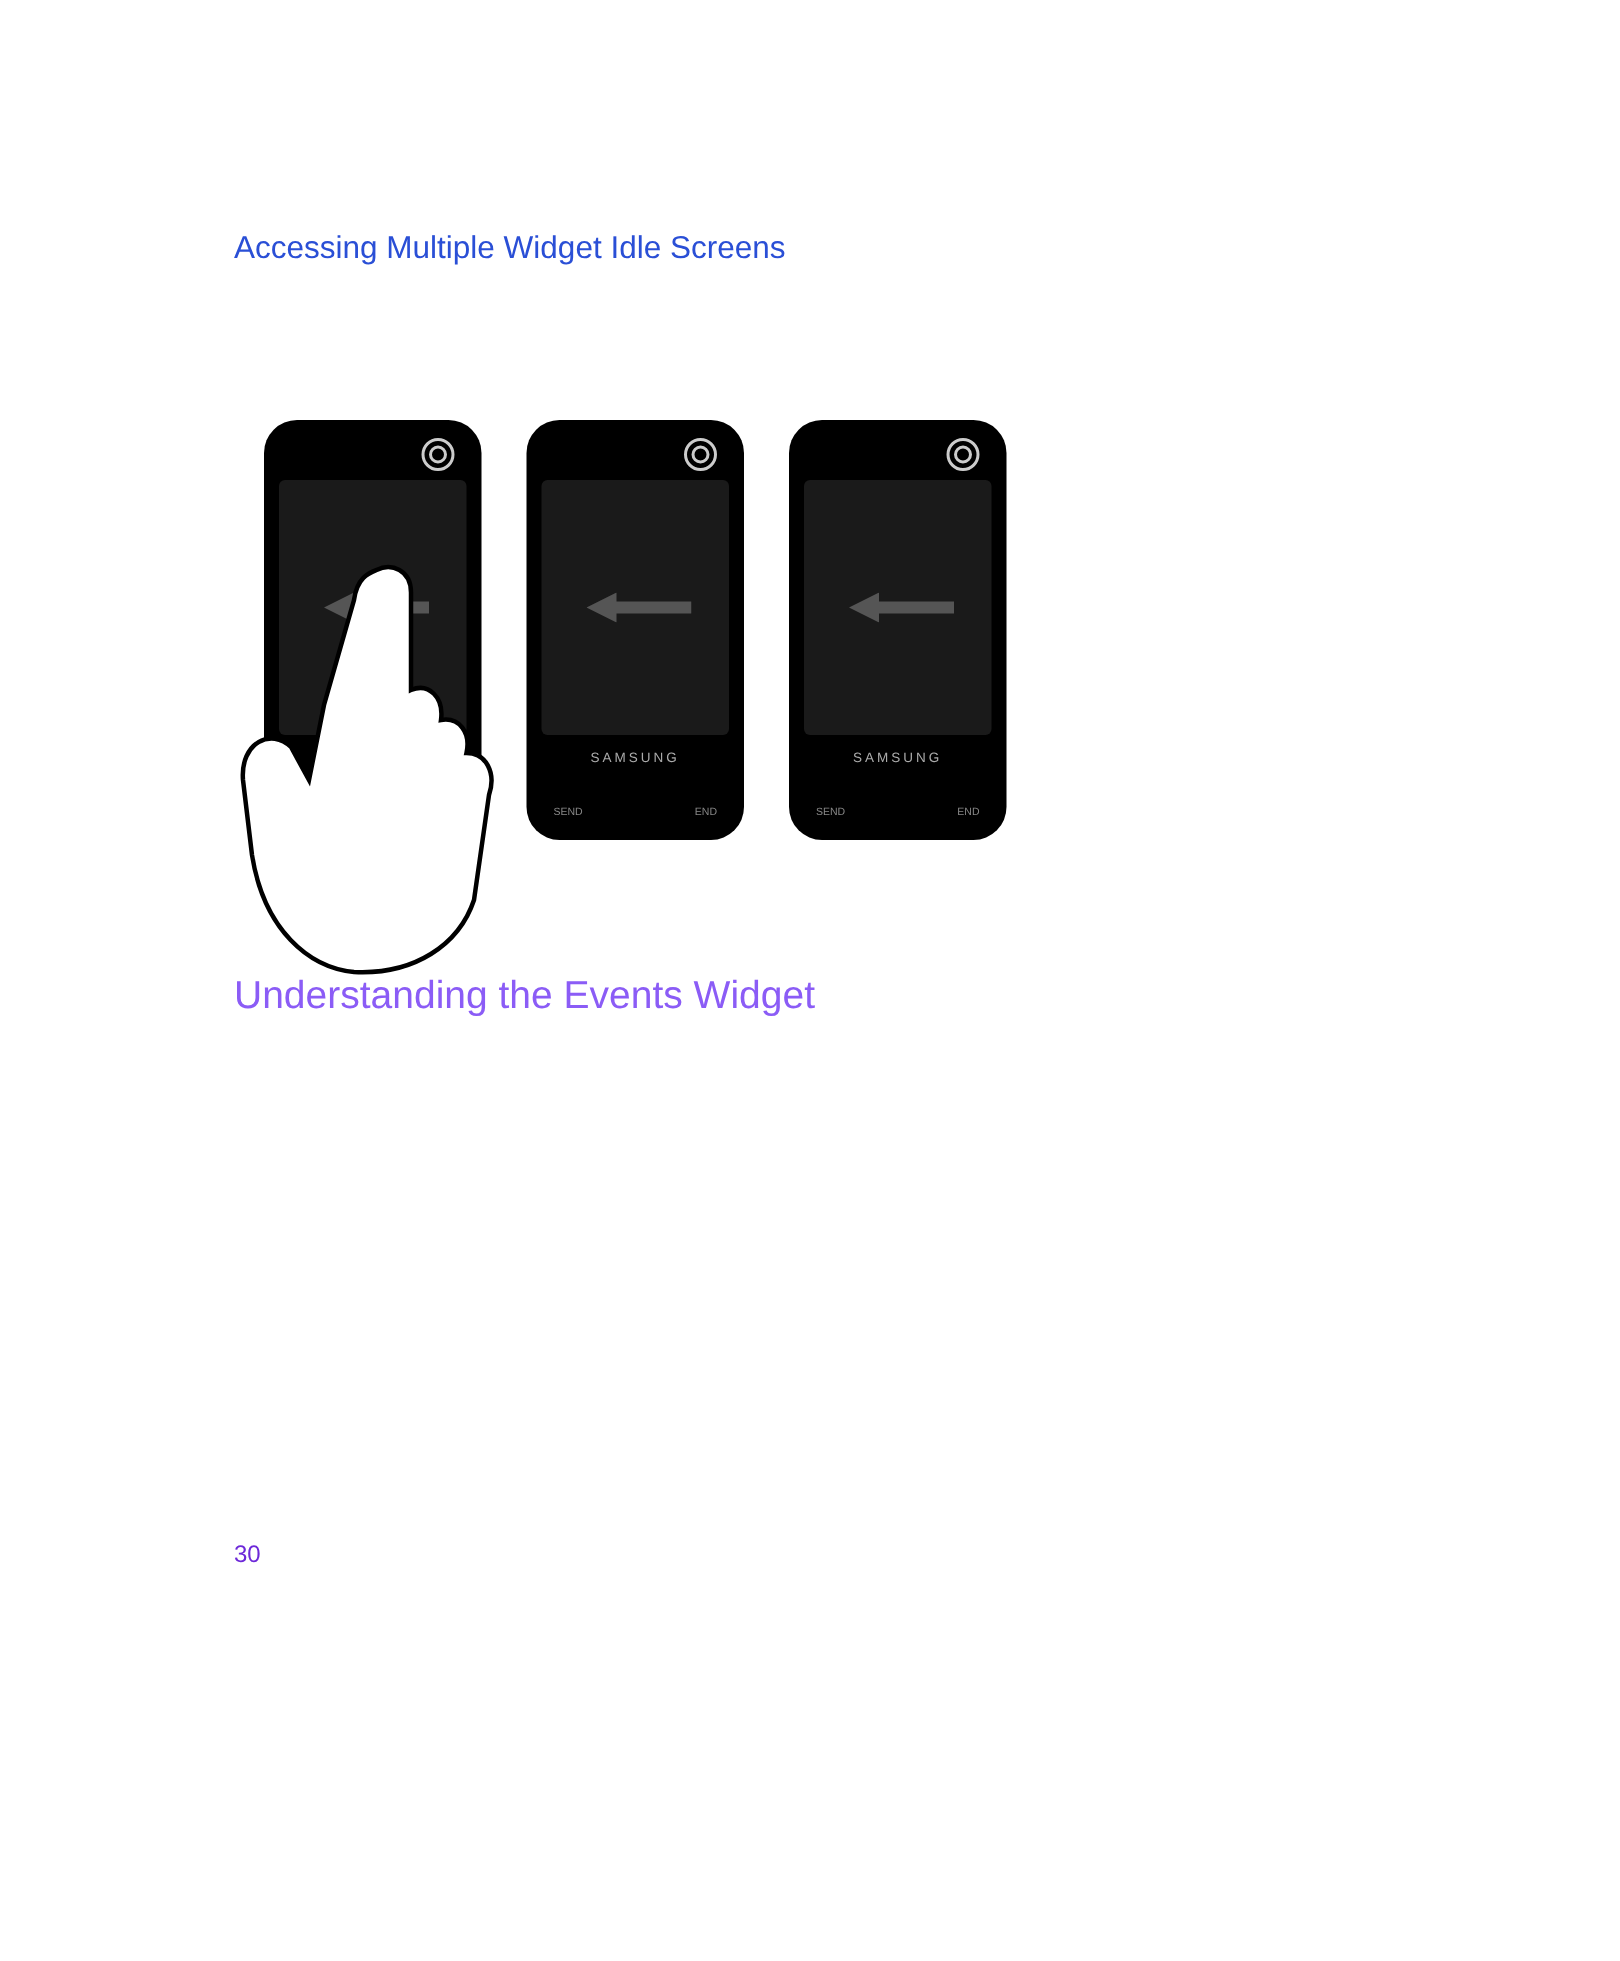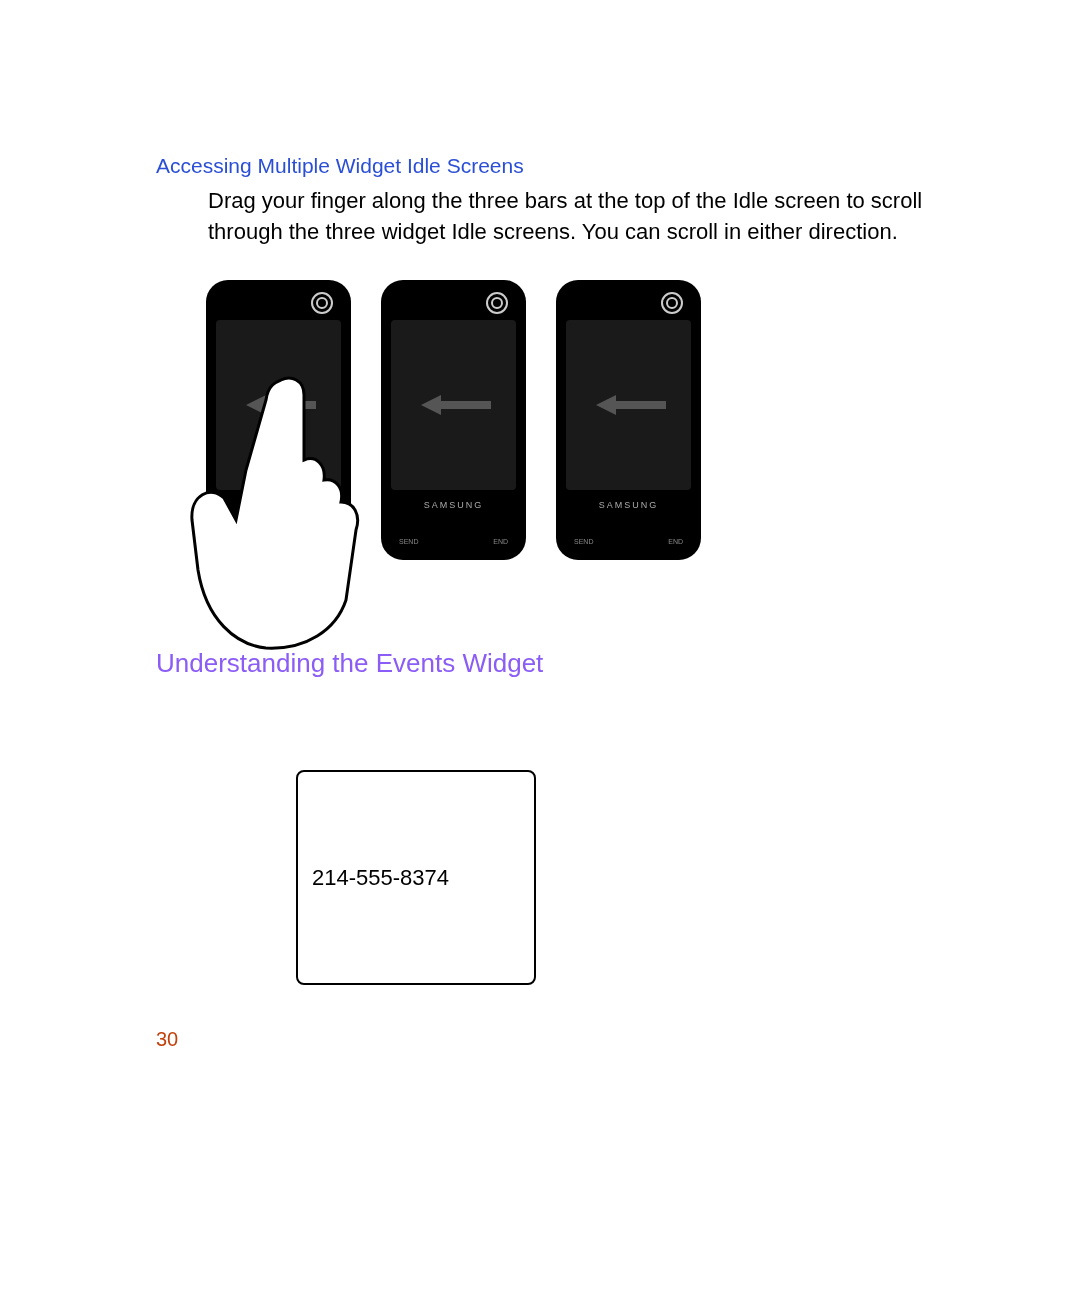--- a/index.html
+++ b/index.html
@@ -31,29 +31,28 @@
     font-weight: 400;
   }
   .body-text {
     position: absolute;
     font-size: 22px;
     line-height: 1.4;
     color: #000;
   }
   .page-num {
     position: absolute;
-    font-size: 20px;
-    color: #c2410c;
+    font-size: 16px;
+    color: #6d28d9;
   }
   .phones-row {
     position: absolute;
     display: flex;
     gap: 30px;
     align-items: flex-start;
-    margin-left: 30px;
   }
   
   .phone-outer {
     position: relative;
     width: 145px;
     height: 280px;
     background: #000;
     border-radius: 22px;
   }
   .phone-screen {
@@ -135,21 +134,20 @@
     color: #000;
   }
 </style>
 </head>
 <body>
 
 <div class="page">
 
   <div class="h-blue-small" style="left:156px; top:154px;">Accessing Multiple Widget Idle Screens</div>
 
-  <div class="body-text" style="left:208px; top:186px; width:720px;">Drag your finger along the three bars at the top of the Idle screen to scroll through the three widget Idle screens. You can scroll in either direction.</div>
 
   <div class="phones-row" style="left:176px; top:280px;">
 
     <div class="phone-outer">
       <div class="phone-logo"></div>
       <div class="phone-screen">
         <div class="arrow">
           <svg viewBox="0 0 70 20">
               <path d="M0 10 L20 0 L20 6 L70 6 L70 14 L20 14 L20 20 Z"></path>
             </svg>
@@ -200,19 +198,16 @@
       <div class="brand">SAMSUNG</div>
       <div class="btn-send">SEND</div>
       <div class="btn-end">END</div>
     </div>
 
   </div>
 
   <div class="h-blue-large" style="left:156px; top:648px;">Understanding the Events Widget</div>
 
 
-  <div class="widget-box" style="left:296px; top:770px;">
-    <span class="widget-num">214-555-8374</span>
-  </div>
 
   <div class="page-num" style="left:156px; top:1028px;">30</div>
 
 </div>
 
 </body></html>

